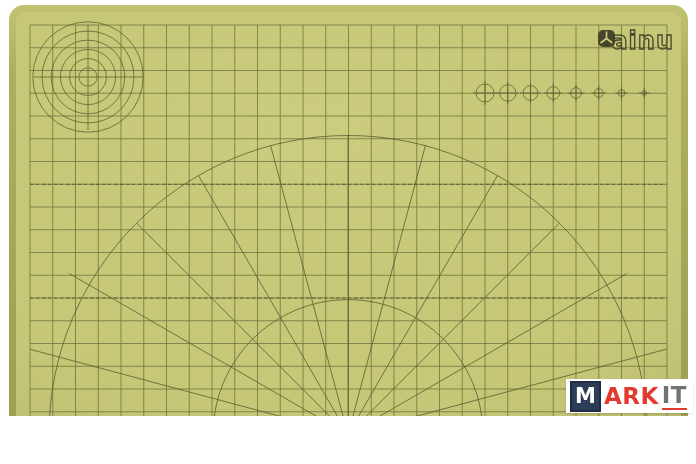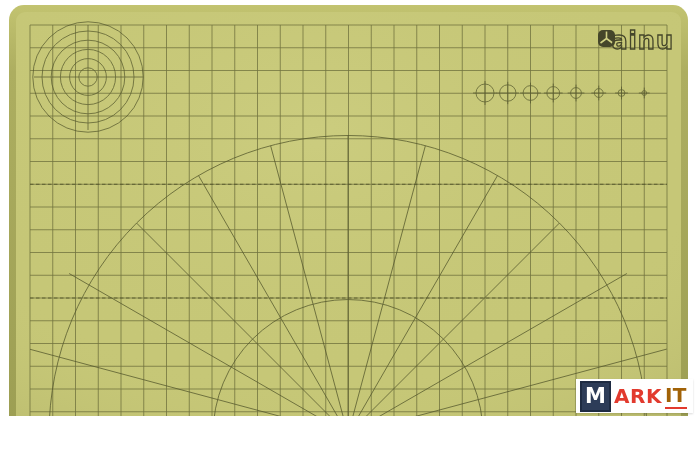--- a/index.html
+++ b/index.html
@@ -6,21 +6,21 @@
   #stage{position:relative;width:696px;height:416px;background:#ffffff;overflow:hidden;
          font-family:"DejaVu Sans","Liberation Sans",sans-serif;}
   #mat-svg{position:absolute;left:0;top:0;}
   
   #watermark{position:absolute;right:3px;bottom:3px;height:34px;background:#ffffff;
              display:flex;align-items:center;padding:0 6px 0 4px;gap:3px;
              box-shadow:0 1px 2px rgba(0,0,0,0.15);}
   #watermark .mtile{width:27px;height:27px;background:#2d3c58;border:2px solid #1e2b42;
              color:#ffffff;font-weight:bold;font-size:21px;line-height:27px;text-align:center;
              box-sizing:content-box;}
-  #watermark .wtext{color:#e23a2e;font-weight:bold;font-size:20px;letter-spacing:0.5px;}
+  #watermark .wtext{color:#e23a2e;font-weight:bold;font-size:23px;letter-spacing:0.5px;}
   #watermark .wtext.underlined{border-bottom:2px solid #e23a2e;}
 </style>
 </head>
 <body>
 
 <div id="stage">
   <svg id="mat-svg" width="696" height="464" viewBox="0 0 696 464">
       <defs>
         <radialGradient id="vig" cx="0.45" cy="0.28" r="0.95">
           <stop offset="0" stop-color="#d0d185" stop-opacity="0.55"></stop>
@@ -153,15 +153,15 @@
         <g>
           <rect x="598" y="30" width="17" height="17" rx="5" fill="#45462a"></rect>
           <path d="M606.5 38.5 L606.5 31.5 M606.5 38.5 L600.5 43 M606.5 38.5 L612.5 43" stroke="#d0d185" stroke-width="1.6" fill="none"></path>
         </g>
         <text x="674" y="49" text-anchor="end" font-family="&quot;DejaVu Sans&quot;,&quot;Liberation Sans&quot;,sans-serif" font-size="24" font-weight="bold" letter-spacing="1" fill="none" stroke="#45462a" stroke-width="1.3">ainu</text>
       </g>
     </svg>
   <div id="watermark">
     <span class="mtile" style="background: rgb(45, 60, 88);">M</span>
     <span class="wtext" style="color: rgb(226, 58, 46);">ARK</span>
-    <span class="wtext underlined" style="color: #a16207; border-bottom-color: rgb(226, 58, 46);">IT</span>
+    <span class="wtext underlined" style="color: #737373; border-bottom-color: rgb(226, 58, 46);">IT</span>
   </div>
 </div>
 
 </body></html>

